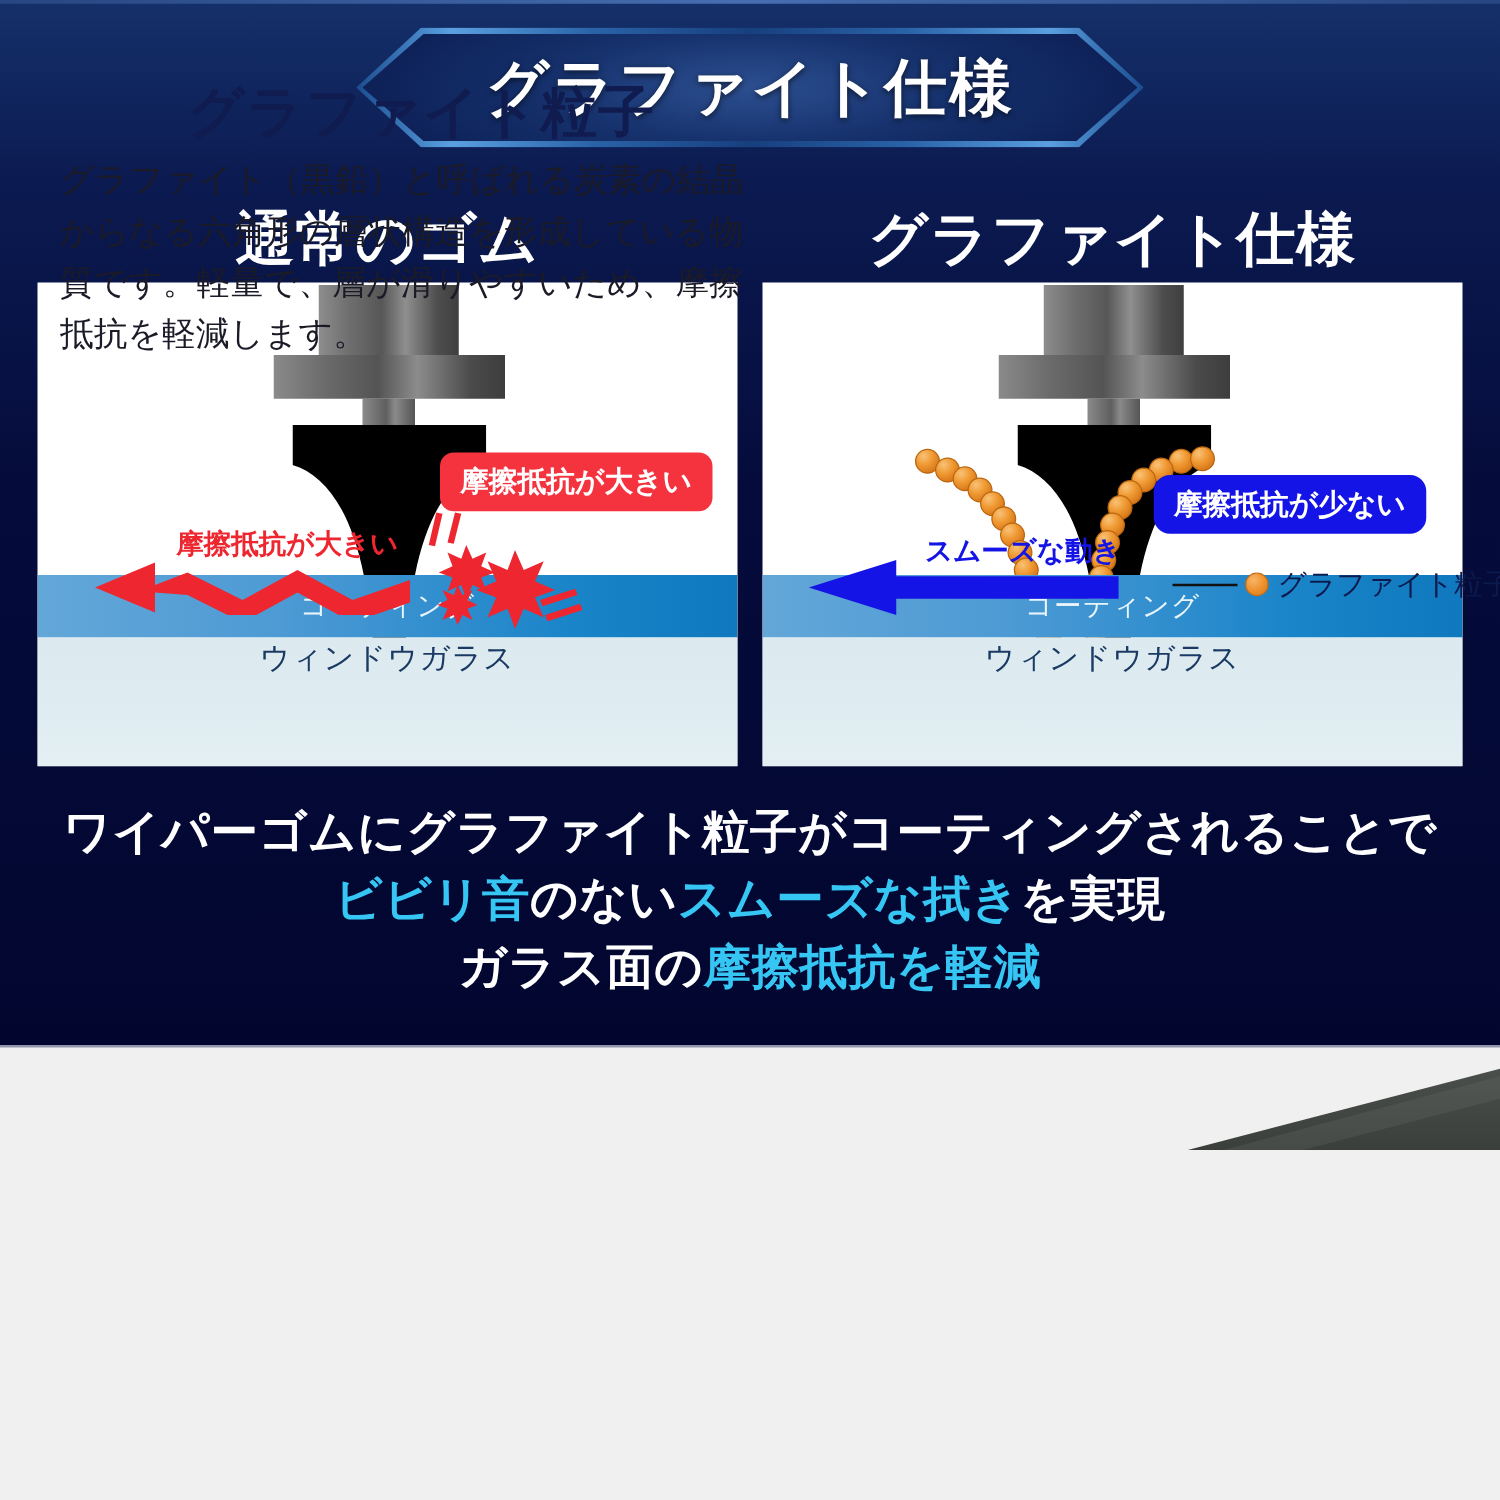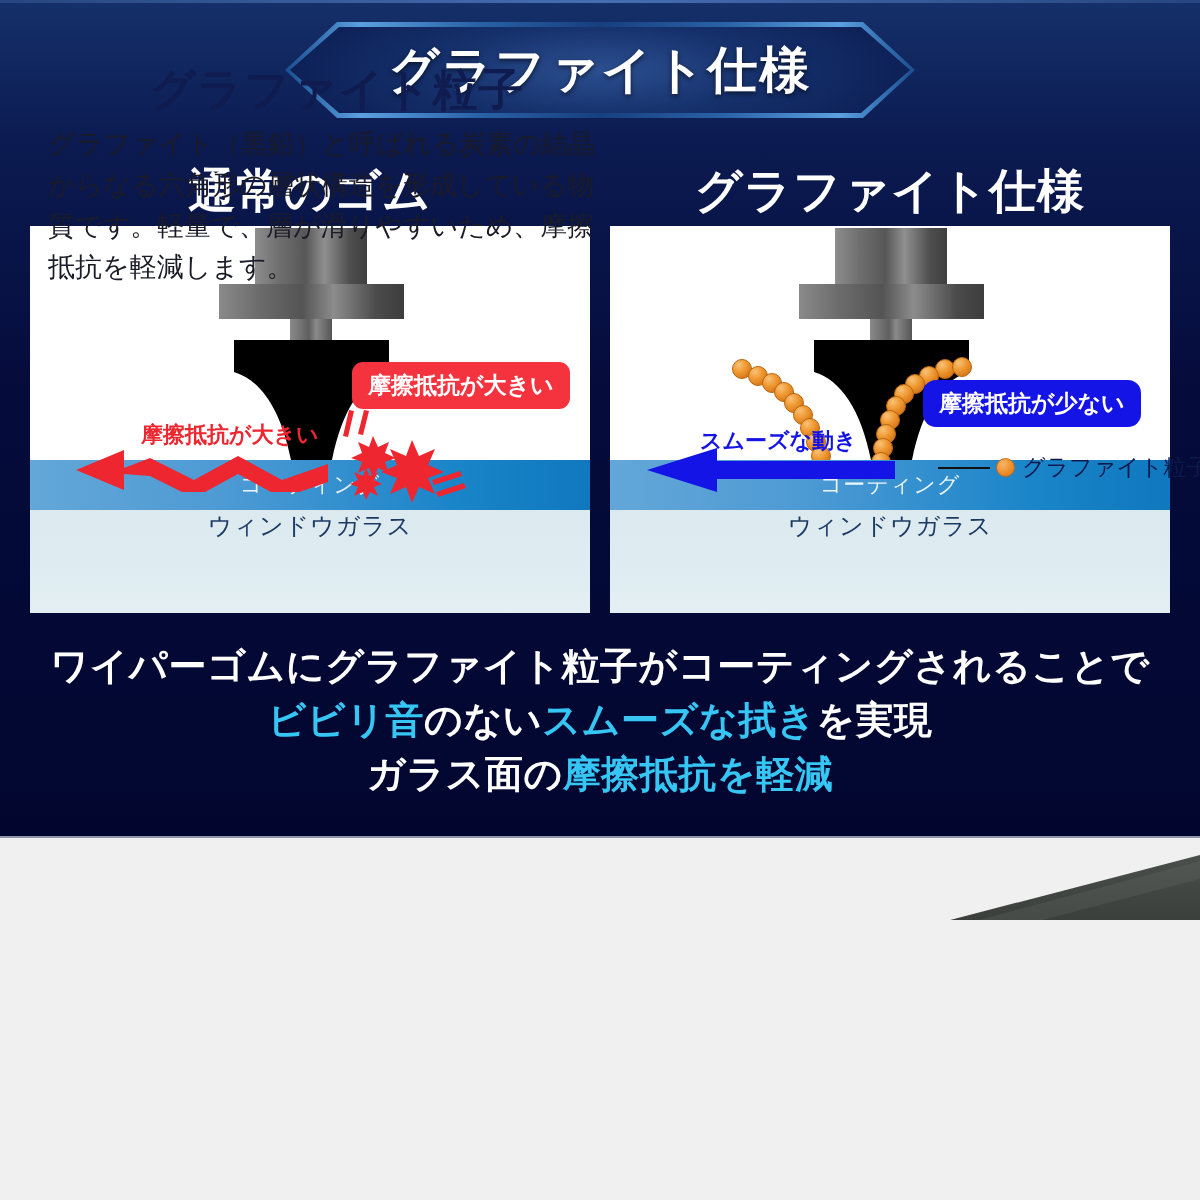--- a/index.html
+++ b/index.html
@@ -98,21 +98,21 @@
     font-size:23px; font-weight:bold; color:#ffffff; white-space:nowrap;
   }
   .badge.red { background:#f5333f; left:352px; top:362px; }
   .badge.blue{ background:#1414e6; left:923px; top:380px; border-radius:13px;font-family:Liberation Mono, monospace; }
 
   
   .arrow-label{
     position:absolute; font-size:22px; font-weight:bold; white-space:nowrap;
   }
   .arrow-label.red { color:#ee2630; left:113px; top:420px;margin-left:28px; }
-  .arrow-label.blue{ color:#1414e6; left:700px; top:426px; }
+  .arrow-label.blue{ color:#1414e6; left:740px; top:426px; }
   .arrow-svg{ position:absolute; }
   .arrow-svg.red { left:70px;  top:440px; width:260px; height:52px; }
   .arrow-svg.blue{ left:645px; top:448px; width:250px; height:44px; }
 
   
   .sparks{ position:absolute; left:336px; top:408px; width:130px; height:95px; }
 
   
   .particles{ position:absolute; left:0; top:0; width:560px; height:387px; pointer-events:none; }
 

